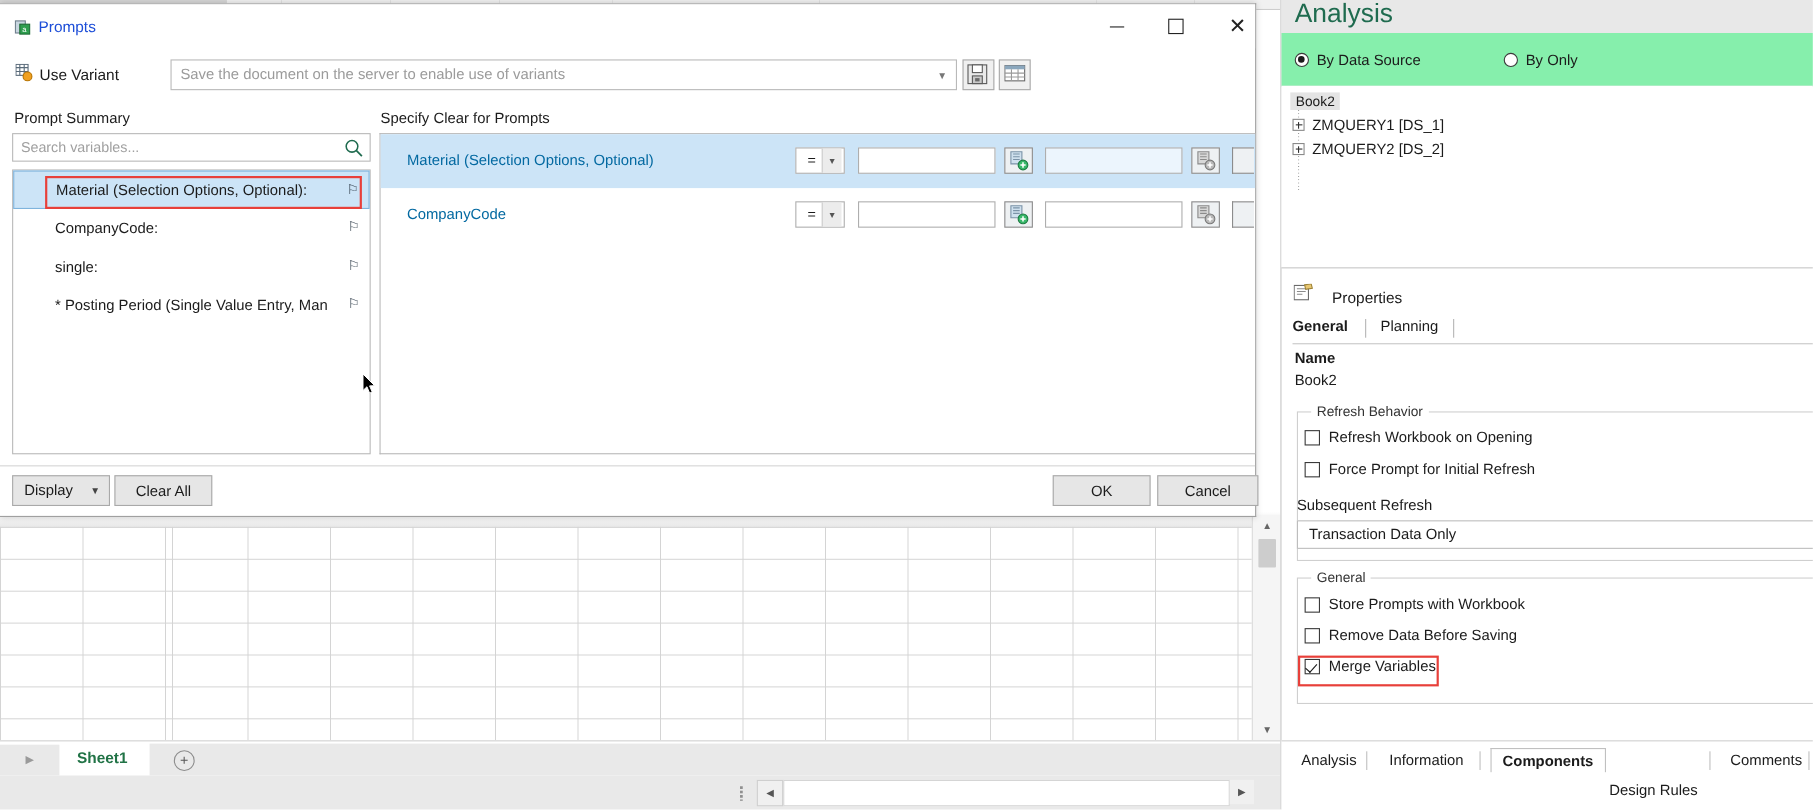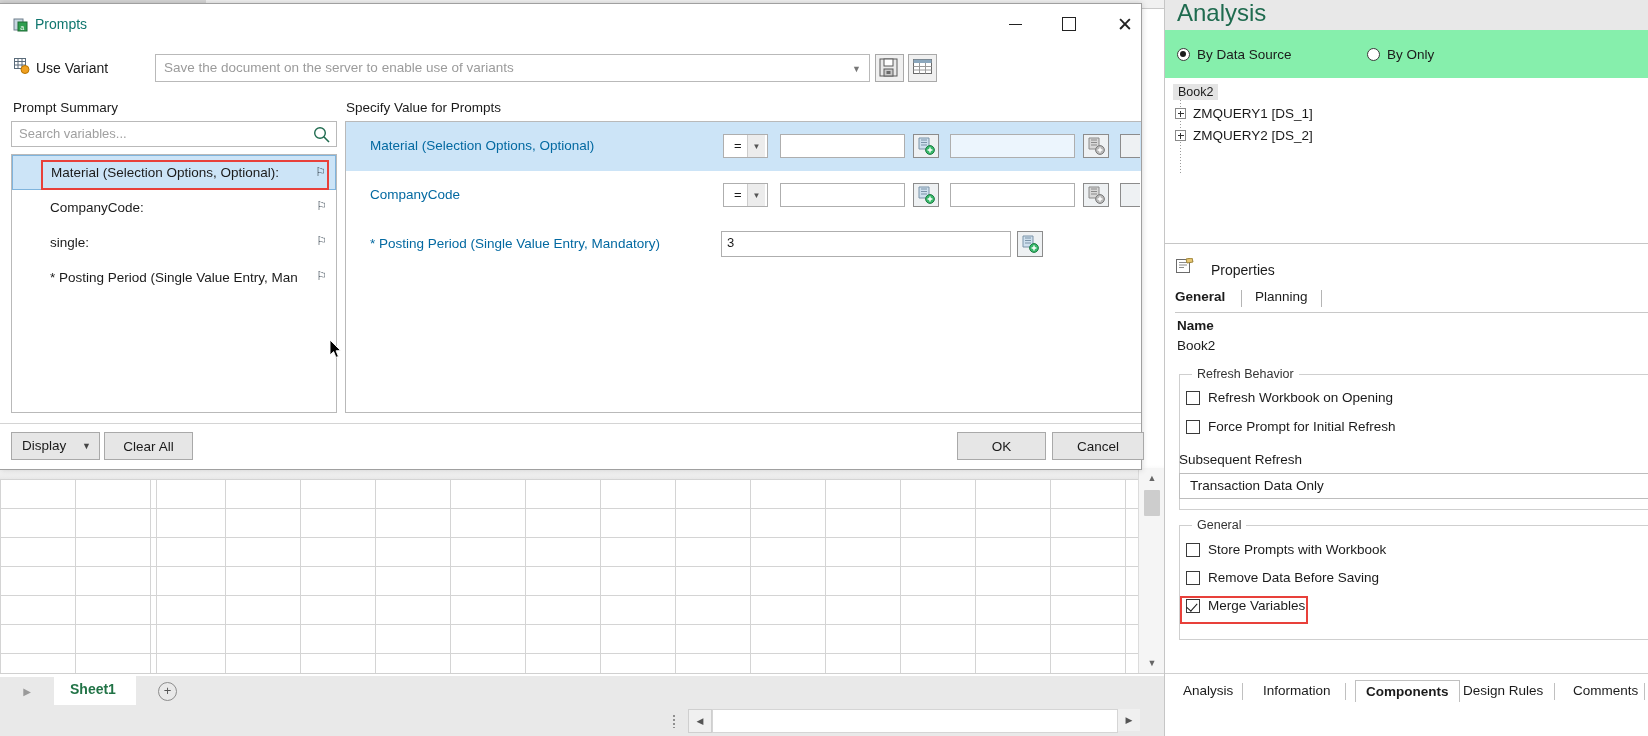--- a/index.html
+++ b/index.html
@@ -39,21 +39,21 @@
     background-image:radial-gradient(#8f8f8f 40%,transparent 41%);background-size:4px 4px;}
   #hs-left{position:absolute;left:688px;top:4px;width:22px;height:22px;background:#f0f0f0;border:1px solid #cfcfcf;color:#555;font-size:9px;display:flex;align-items:center;justify-content:center;}
   #hs-track{position:absolute;left:712px;top:4px;width:404px;height:22px;background:#ffffff;border:1px solid #d5d5d5;}
   #hs-right{position:absolute;left:1118px;top:4px;width:22px;height:22px;background:#f0f0f0;color:#555;font-size:9px;display:flex;align-items:center;justify-content:center;}
 
   
   #prompts-dialog{left:0;top:3px;width:1141px;height:465px;background:#ffffff;
     border:1px solid #a0a0a0;border-left:none;box-shadow:0 0 6px rgba(0,0,0,.18);}
   #dlg-titlebar{position:absolute;left:0;top:0;width:1141px;height:40px;background:#ffffff;}
   #dlg-icon{position:absolute;left:13px;top:13px;width:15px;height:15px;}
-  #dlg-title{position:absolute;left:35px;top:12px;font-size:14px;color:#0f766e;text-align:center;}
+  #dlg-title{position:absolute;left:35px;top:12px;font-size:14px;color:#1d4ed8;text-align:center;}
   .wbtn{position:absolute;top:0;width:46px;height:40px;display:flex;align-items:center;justify-content:center;color:#222;}
   .wbtn .m{width:13px;height:1px;background:#222;}
   .wbtn .sq{width:12px;height:12px;border:1px solid #222;}
   .wbtn .xg{font-size:19px;line-height:19px;font-weight:300;}
 
   
   #variant-icon{position:absolute;left:14px;top:54px;width:16px;height:16px;}
   #variant-label{position:absolute;left:36px;top:56px;font-size:14px;}
   #variant-input{position:absolute;left:155px;top:50px;width:715px;height:28px;
     border:1px solid #b9b9b9;background:#fff;box-sizing:border-box;}
@@ -237,21 +237,21 @@
       <rect x="0.5" y="0.5" width="18" height="14" fill="#fff" stroke="#6a6a6a"></rect>
       <rect x="0.5" y="0.5" width="18" height="3.5" fill="#8ba7bd"></rect>
       <line x1="0.5" y1="7.5" x2="18.5" y2="7.5" stroke="#9a9a9a"></line>
       <line x1="0.5" y1="11" x2="18.5" y2="11" stroke="#9a9a9a"></line>
       <line x1="6.5" y1="4" x2="6.5" y2="14.5" stroke="#9a9a9a"></line>
       <line x1="12.5" y1="4" x2="12.5" y2="14.5" stroke="#9a9a9a"></line>
     </svg>
   </div>
 
   <div id="lbl-prompt-summary">Prompt Summary</div>
-  <div id="lbl-specify">Specify Value for Prompts</div>
+  <div id="lbl-specify">Specify Clear for Prompts</div>
 
   <div id="search-box">
     <div class="ph">Search variables...</div>
     <div id="search-icon">
       <svg width="17" height="17" viewBox="0 0 17 17">
         <circle cx="7" cy="7" r="5.3" fill="none" stroke="#1f6b4f" stroke-width="1.4"></circle>
         <line x1="10.8" y1="10.8" x2="16" y2="16" stroke="#1f6b4f" stroke-width="1.6"></line>
       </svg>
     </div>
   </div>
@@ -326,32 +326,20 @@
           <path d="M3 2 L13 2 L13 13 L3 13 Z" fill="#d8d8d8" stroke="#8a8a8a"></path>
           <path d="M5 4 L11 4 M5 6.5 L11 6.5 M5 9 L11 9" stroke="#8a8a8a"></path>
           <circle cx="14" cy="14" r="4.4" fill="#b8b8b8" stroke="#7a7a7a"></circle>
           <path d="M14 11.6 v4.8 M11.6 14 h4.8" stroke="#fff" stroke-width="1.4"></path>
         </svg>
       </div>
       <div class="picker" style="left:774px;top:12px;width:20px;border-right:none;"></div>
     </div>
 
 
-    <div class="prow">
-      <div class="plabel">* Posting Period (Single Value Entry, Mandatory)</div>
-      <div class="tinput" style="left:375px;top:11px;width:290px;height:26px;">3</div>
-      <div class="picker" style="left:671px;top:11px;height:26px;">
-        <svg width="20" height="20" viewBox="0 0 20 20" style="margin:2px 0 0 2px;">
-          <path d="M3 2 L13 2 L13 13 L3 13 Z" fill="#cfe0ee" stroke="#7b93a8"></path>
-          <path d="M5 4 L11 4 M5 6.5 L11 6.5 M5 9 L11 9" stroke="#7b93a8"></path>
-          <circle cx="14" cy="14" r="4.4" fill="#38b86a" stroke="#1d7c43"></circle>
-          <path d="M14 11.6 v4.8 M11.6 14 h4.8" stroke="#fff" stroke-width="1.4"></path>
-        </svg>
-      </div>
-    </div>
   </div>
 
   <div id="dlg-sep"></div>
 
   <div id="display-btn">
     <span class="t">Display</span>
     <span class="cv">▼</span>
   </div>
   <div id="clearall-btn">Clear All</div>
   <div id="ok-btn">OK</div>
@@ -448,18 +436,18 @@
     <span>Merge Variables</span>
   </div>
   <div id="merge-highlight"></div>
 
   <div id="ap-tabbar">
     <div class="btab" style="left:8px;">Analysis</div>
     <div class="btab-sep" style="left:77px;"></div>
     <div class="btab" style="left:88px;">Information</div>
     <div class="btab-sep" style="left:180px;"></div>
     <div class="btab active" style="left:190px;">Components</div>
-    <div class="btab" style="left:288px;">Design Rules</div>
+    <div class="btab" style="left:288px;margin-top:28px;">Design Rules</div>
     <div class="btab-sep" style="left:389px;"></div>
     <div class="btab" style="left:398px;">Comments</div>
     <div class="btab-sep" style="left:479px;"></div>
   </div>
 </div>
 
 </body></html>

